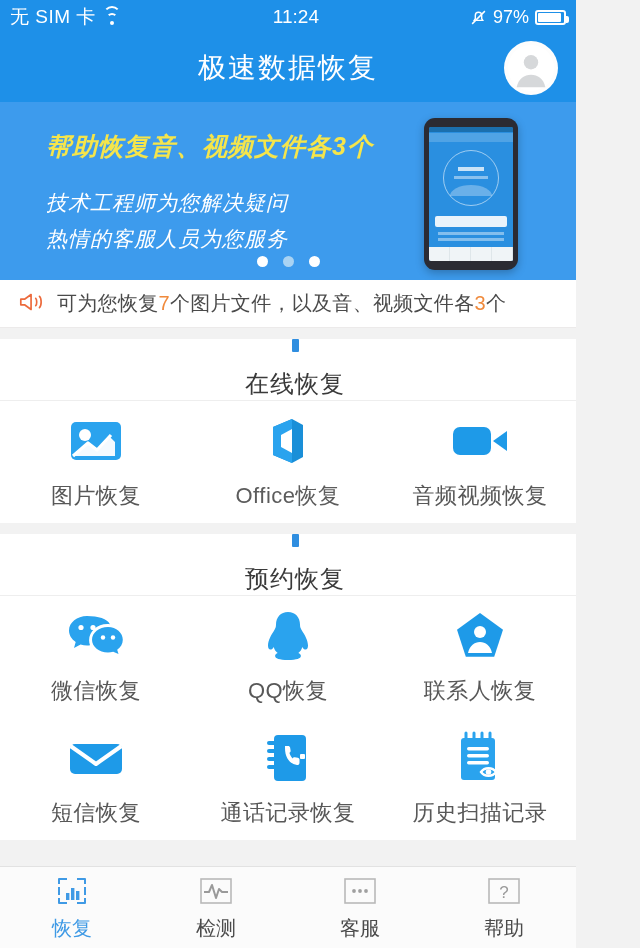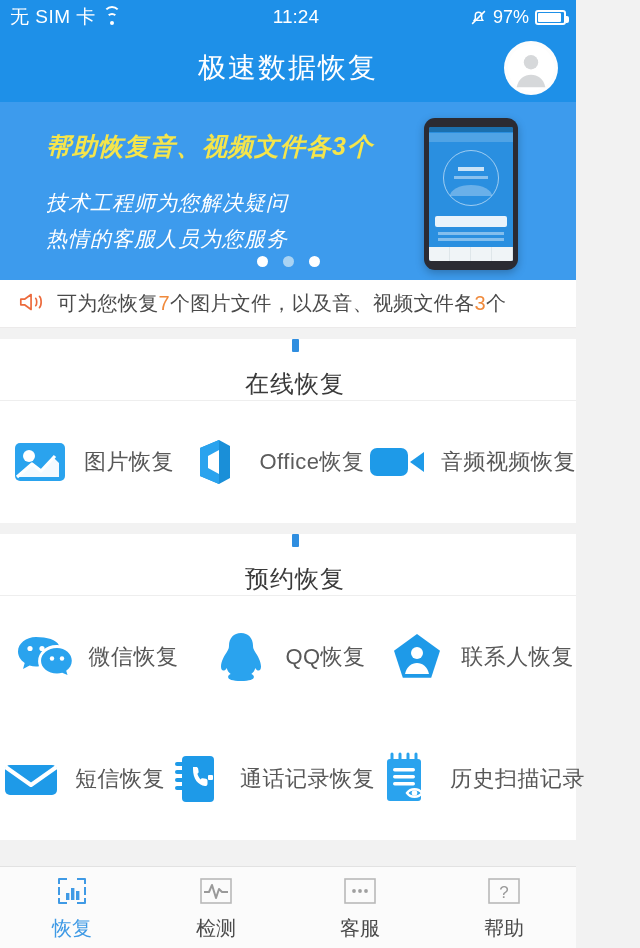--- a/index.html
+++ b/index.html
@@ -89,21 +89,21 @@
   .sec-head{
     height:62px; display:flex; align-items:center; gap:16px; padding-left:14px;
     border-bottom:1px solid #eeeeee;
     flex-direction:column;
   }
   .sec-bar{ width:7px; height:28px; background:#2f8ee0; border-radius:1px; }
   .sec-title{ font-size:24px; color:#3a3a3a; letter-spacing:1px; }
 
   .grid{ display:flex; }
   .cell{
-    flex:1; height:122px; display:flex; flex-direction:row;
+    flex:1; height:122px; display:flex; flex-direction:column;
     align-items:center; justify-content:center; gap:13px;
   }
   .cell-icon{ width:62px; height:54px; display:flex; align-items:center; justify-content:center; }
   .cell-label{ font-size:22px; color:#585858; letter-spacing:.5px; white-space:nowrap; }
   .cell-label.office{ color:#5c5c5c; }
 
   
   .tabbar{
     flex:0 0 82px; background:#fbfbfb; border-top:1px solid #e2e2e2; display:flex;
   }

